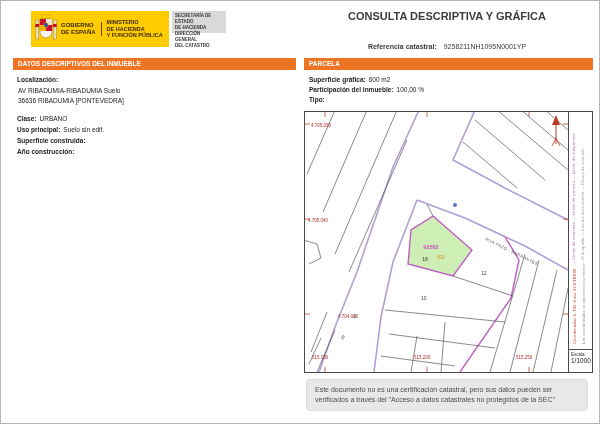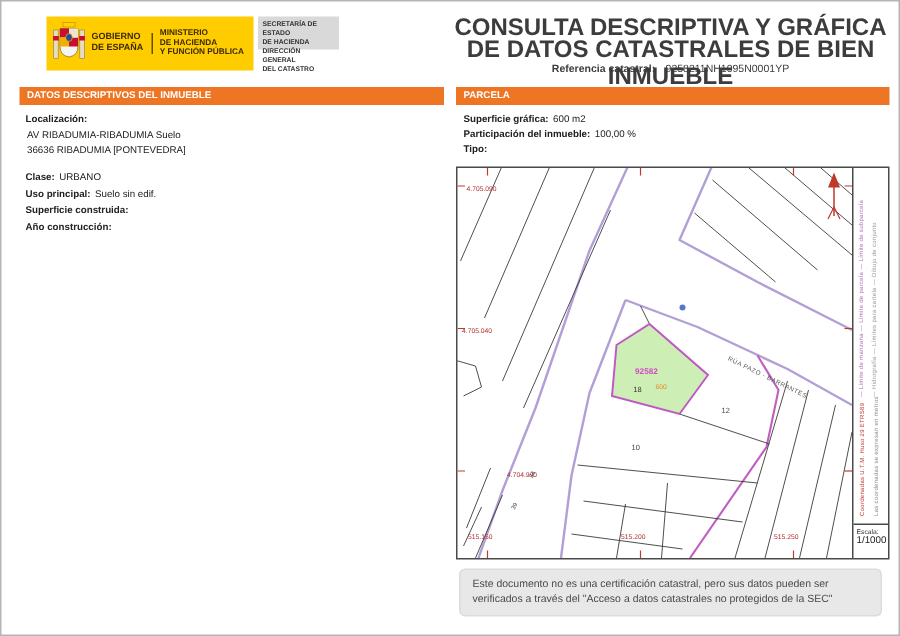--- a/index.html
+++ b/index.html
@@ -5,21 +5,21 @@
   html,body{margin:0;padding:0;background:#e9e9e9;font-family:"Liberation Sans",sans-serif;}
   .page{position:relative;width:600px;height:424px;background:#fff;border:1px solid #b5b5b5;box-sizing:border-box;overflow:hidden;}
 
   
   .logo-yellow{position:absolute;left:30px;top:10px;width:138px;height:36px;background:#ffcc00;display:flex;align-items:center;}
   .coat{margin-left:4px;flex:0 0 auto;}
   .logo-gob{font-size:6px;font-weight:bold;color:#3d2b00;line-height:1.2;white-space:pre-line;margin-left:4px;padding-right:5px;border-right:1px solid #6b4a00;}
   .logo-min{font-size:5.5px;font-weight:bold;color:#3d2b00;line-height:1.25;white-space:pre-line;margin-left:5px;}
   .box-secretaria{position:absolute;left:171px;top:10px;width:54px;background:#d9d9d9;font-size:4.5px;line-height:1.3;padding:2px 3px;color:#333;white-space:pre-line;box-sizing:border-box;font-weight:bold;}
   .box-direccion{position:absolute;left:171px;top:30px;width:54px;font-size:4.5px;line-height:1.3;color:#333;white-space:pre-line;padding:0 3px;box-sizing:border-box;font-weight:bold;}
-  .title1,.title2{position:absolute;left:300px;width:292px;text-align:center;font-size:16px;font-weight:bold;color:#3c3c3c;}
+  .title1,.title2{position:absolute;left:300px;width:292px;text-align:center;font-size:11px;font-weight:bold;color:#3c3c3c;}
   .title1{top:9px}.title2{top:24px}
   .ref-line{position:absolute;left:300px;top:42px;width:292px;text-align:center;font-size:7px;color:#3c3c3c;}
   .ref-line .lbl{font-weight:bold;}
   .ref-line .val{margin-left:5px;}
 
   
   .bar{position:absolute;top:57px;height:12px;background:#ed7524;color:#fff;font-size:6.5px;font-weight:bold;line-height:12px;padding-left:5px;box-sizing:border-box;}
   .bar-left{left:12px;width:283px;}
   .bar-right{left:303px;width:289px;}
 
@@ -68,21 +68,20 @@
     <div class="logo-min">MINISTERIO
 DE HACIENDA
 Y FUNCIÓN PÚBLICA</div>
   </div>
   <div class="box-secretaria">SECRETARÍA DE ESTADO
 DE HACIENDA</div>
   <div class="box-direccion">DIRECCIÓN GENERAL
 DEL CATASTRO</div>
 
   <div class="title1">CONSULTA DESCRIPTIVA Y GRÁFICA</div>
-  <div class="title2">DE DATOS CATASTRALES DE BIEN INMUEBLE</div>
   <div class="ref-line">
     <span class="lbl">Referencia catastral:</span>
     <span class="val">9258211NH1095N0001YP</span>
   </div>
 
   <div class="bar bar-left">DATOS DESCRIPTIVOS DEL INMUEBLE</div>
   <div class="bar bar-right">PARCELA</div>
 
   <div class="row" style="left:16px;top:75px;"><span class="lbl">Localización:</span></div>
   <div class="row" style="left:17px;top:86px;">AV RIBADUMIA-RIBADUMIA  Suelo</div>

